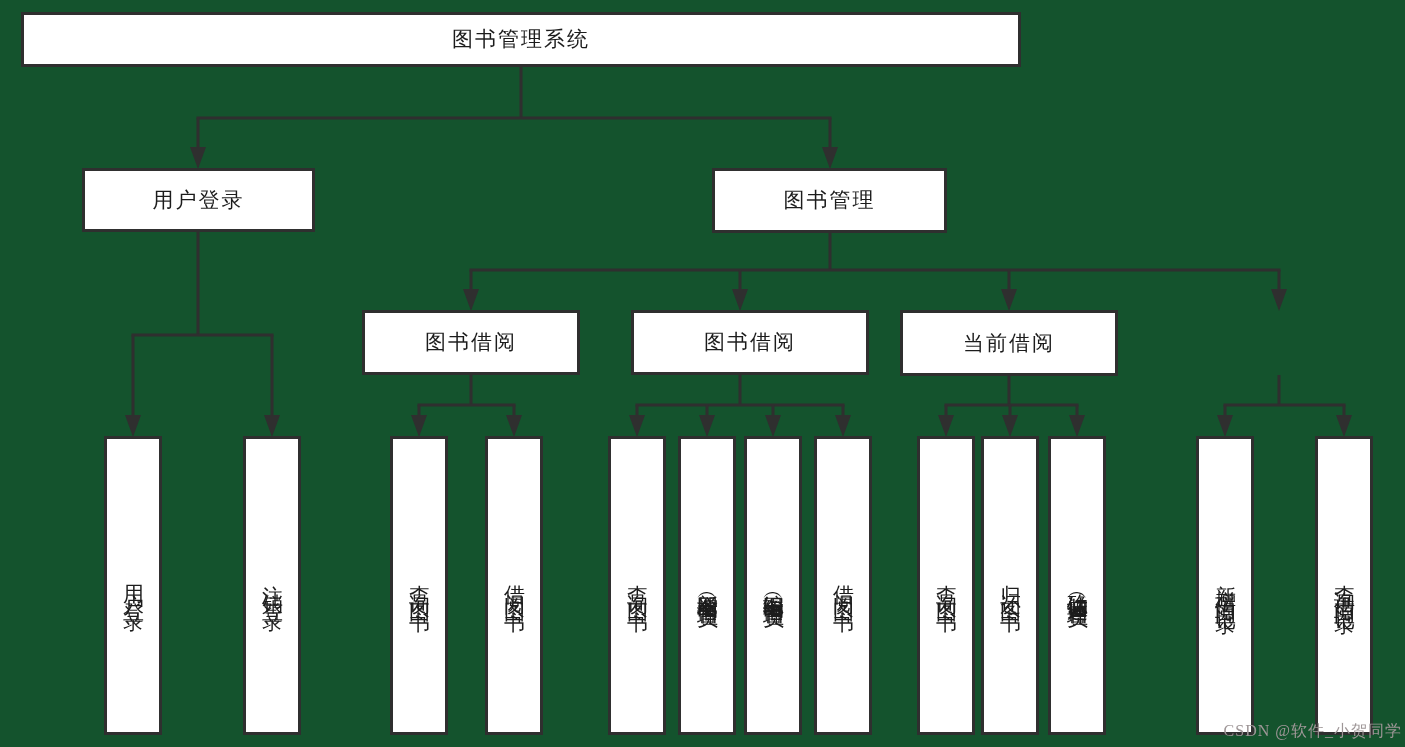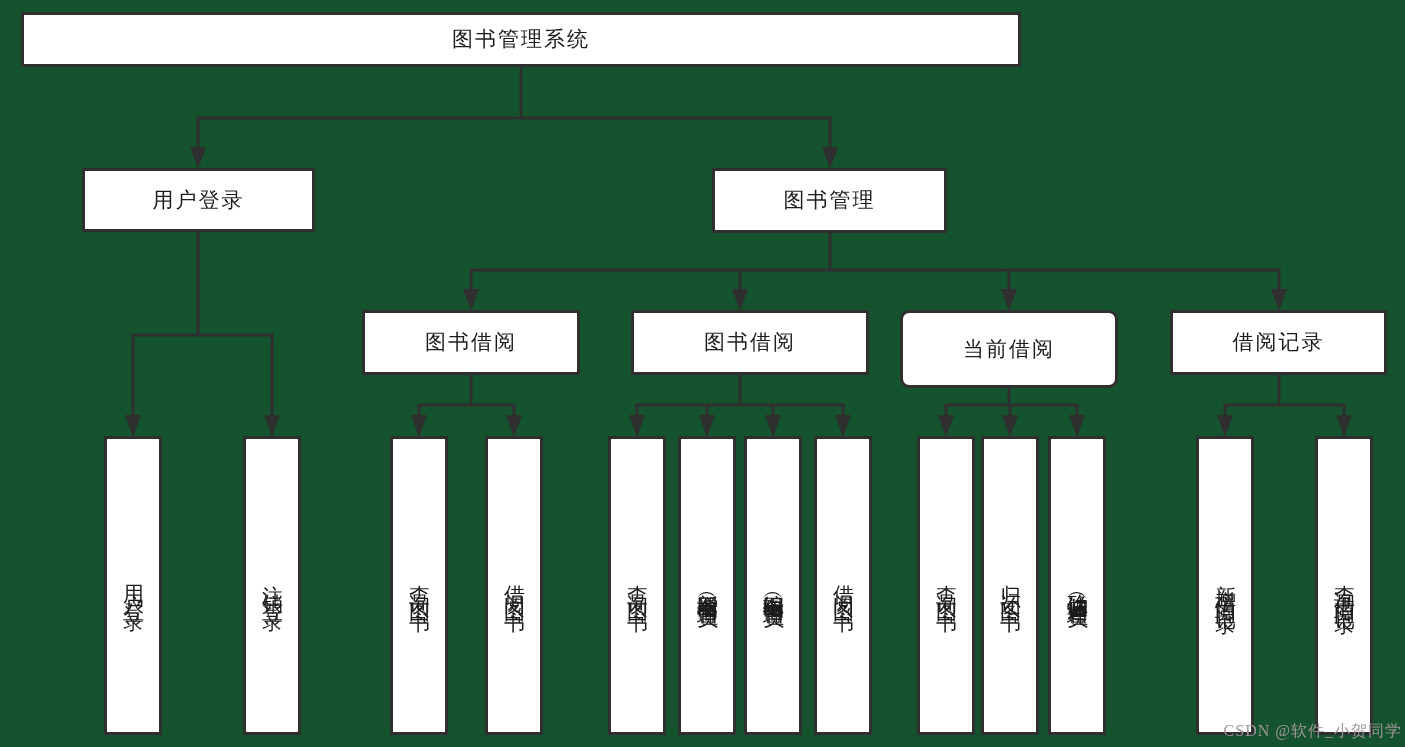--- a/index.html
+++ b/index.html
@@ -111,25 +111,22 @@
   <div class="node h" style="left:712px;top:168px;width:235px;height:65px;">
     <span>图书管理</span>
   </div>
 
   <div class="node h" style="left:362px;top:310px;width:218px;height:65px;">
     <span>图书借阅</span>
   </div>
   <div class="node h" style="left:631px;top:310px;width:238px;height:65px;">
     <span>图书借阅</span>
   </div>
-  <div class="node h" style="left:900px;top:310px;width:218px;height:78px;border-radius:9px;">
+  <div class="node h" style="left:900px;top:310px;width:218px;height:66px;">
     <span>当前借阅</span>
-  </div>
-  <div class="node h" style="left:1170px;top:310px;width:217px;height:65px;">
-    <span>借阅记录</span>
   </div>
 
   <div class="node v sp7" style="left:104px;top:436px;width:58px;height:299px;">
     <span>用户登录</span>
   </div>
   <div class="node v sp7" style="left:243px;top:436px;width:58px;height:299px;">
     <span>注销登录</span>
   </div>
 
   <div class="node v sp7" style="left:390px;top:436px;width:58px;height:299px;">

